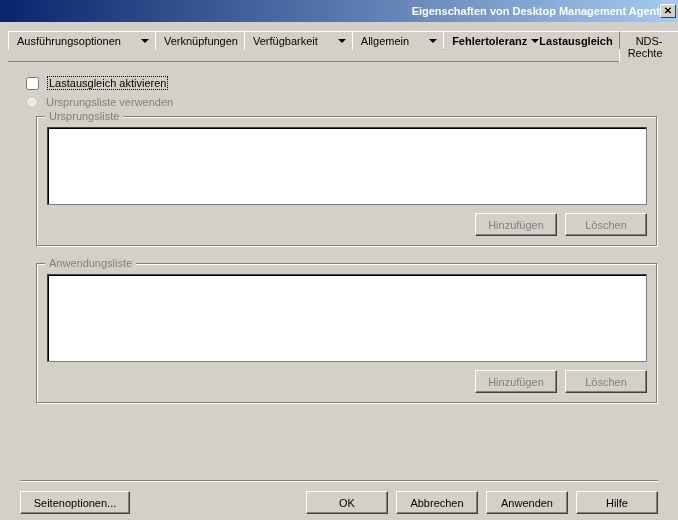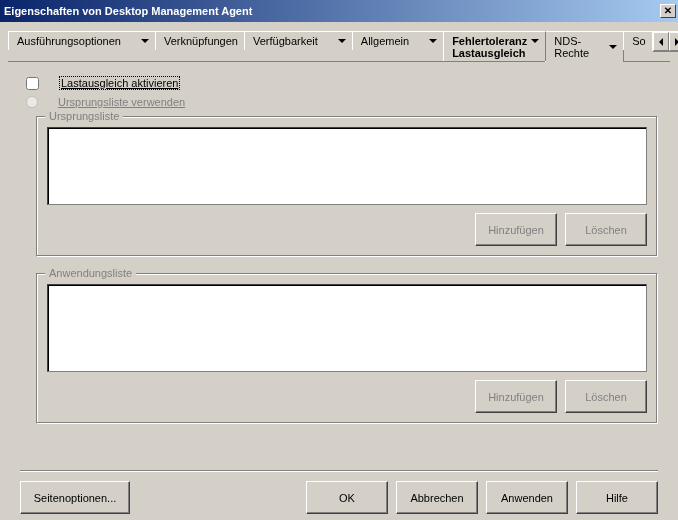--- a/index.html
+++ b/index.html
@@ -1,53 +1,53 @@
 <!DOCTYPE html>
 <html><head>
 <meta charset="utf-8">
 <style>
-* { box-sizing: border-box; margin: 0; padding: 0; font-family: "Tahoma", "MS Sans Serif", sans-serif; font-size: 11px; }
+* { box-sizing: border-box; margin: 0; padding: 0; font-family: "Tahoma", "MS Sans Serif", sans-serif; font-size: 11px; text-align: right; }
 body { background: #d4d0c8; width: 678px; height: 520px; overflow: hidden; }
 
 
 .titlebar { height: 22px; background: linear-gradient(to right, #0a246a, #a6caf0); display: flex; align-items: center; padding: 0 2px 0 4px; }
 .titlebar-text { color: #fff; font-weight: bold; flex: 1; }
 .titlebar-close { width: 16px; height: 14px; background: #d4d0c8; border: 1px solid #fff; border-right-color: #404040; border-bottom-color: #404040; display: flex; align-items: center; justify-content: center; font-family: Arial; font-size: 10px; font-weight: bold; line-height: 1; cursor: default; }
 
 
 .body-area { padding: 8px 8px 6px 8px; height: calc(100% - 22px); display: flex; flex-direction: column; }
 .tab-row { display: flex; align-items: flex-start; border-bottom: 1px solid #808080; margin-bottom: 14px; position: relative; }
 .tab { background: #d4d0c8; border: 1px solid #fff; border-right-color: #808080; border-bottom: none; padding: 3px 6px 3px 8px; display: flex; align-items: center; gap: 20px; position: relative; top: 1px; margin-right: -1px; cursor: default; }
-.tab.active { border-bottom: 0px solid #d4d0c8; z-index: 2; font-weight: bold; padding-bottom: 2px; flex-direction: column; align-items: flex-start; gap: 0; }
+.tab.active { border-bottom: 0px solid #d4d0c8; z-index: 2; font-weight: bold; padding-bottom: 2px; flex-direction: row; align-items: flex-start; gap: 0; }
 .tab-top { display:flex; align-items:center; gap: 4px; }
 .tab-sub { font-weight: bold; }
 .tab .arrow { width:0; height:0; border-left:4px solid transparent; border-right:4px solid transparent; border-top:4px solid #000; }
 .tab-scroll { margin-left: auto; display: flex; border: 1px solid #fff; border-right-color:#808080; border-bottom-color:#808080; height: 21px; position:relative; top:1px;}
 .tab-scroll button { width: 16px; height: 19px; background:#d4d0c8; border:1px solid #fff; border-right-color:#808080; border-bottom-color:#808080; display:flex; align-items:center; justify-content:center; padding:0;}
 .tab-scroll .tri-l { width:0;height:0;border-top:4px solid transparent;border-bottom:4px solid transparent;border-right:4px solid #000;}
 .tab-scroll .tri-r { width:0;height:0;border-top:4px solid transparent;border-bottom:4px solid transparent;border-left:4px solid #000;}
 
 
 .content { flex:1; padding: 0 12px 0 12px; display:flex; flex-direction:column; }
 
-.check-row, .radio-row { display:flex; align-items:center; gap:20px; margin: 0 0 6px 6px; color:#000;text-decoration:underline; }
+.check-row, .radio-row { display:flex; align-items:center; gap:8px; margin: 0 0 6px 6px; color:#000; }
 .check-row.disabled, .radio-row.disabled { color:#808080; }
 .check-row label.dotted { border:1px dotted #000; padding:0 1px; }
 .radio-row input[type=radio] { width:12px; height:12px; }
 .check-row input[type=checkbox]{width:13px;height:13px;}
 
 .group { border:1px solid #808080; border-right-color:#fff; border-bottom-color:#fff; box-shadow: inset -1px -1px 0 #808080, inset 1px 1px 0 #fff; padding: 10px 10px 10px 10px; margin: 2px 0 14px 16px; position:relative;}
 .group-legend { position:absolute; top:-7px; left:8px; background:#d4d0c8; padding:0 4px; color:#808080;}
 
 .listbox { width:100%; height:78px; background:#fff; border:1px solid #808080; border-top-color:#404040; border-left-color:#404040; box-shadow: inset 1px 1px 0 #000; }
 .listbox.tall{height:88px;}
 
 .btn-row { display:flex; justify-content:flex-end; gap:8px; margin-top:8px;}
 
-.btn { min-width: 82px; height:33px; background:#d4d0c8; border:1px solid #fff; border-right-color:#404040; border-bottom-color:#404040; box-shadow: inset -1px -1px 0 #808080; padding:0 10px; display:inline-flex; align-items:center; justify-content:center; color:#000; cursor:default;}
+.btn { min-width: 82px; height:23px; background:#d4d0c8; border:1px solid #fff; border-right-color:#404040; border-bottom-color:#404040; box-shadow: inset -1px -1px 0 #808080; padding:0 10px; display:inline-flex; align-items:center; justify-content:center; color:#000; cursor:default;}
 .btn.disabled { color:#808080; }
 
 
 .bottom-bar { display:flex; align-items:center; gap:8px; padding: 6px 0 0 0; border-top: 1px solid #808080; box-shadow: inset 0 1px 0 #fff; margin-top:auto; padding-top:10px;}
 .bottom-bar .btn.page-opts{min-width:110px;}
 .spacer{flex:1;}
 </style>
 </head>
 <body>
 

